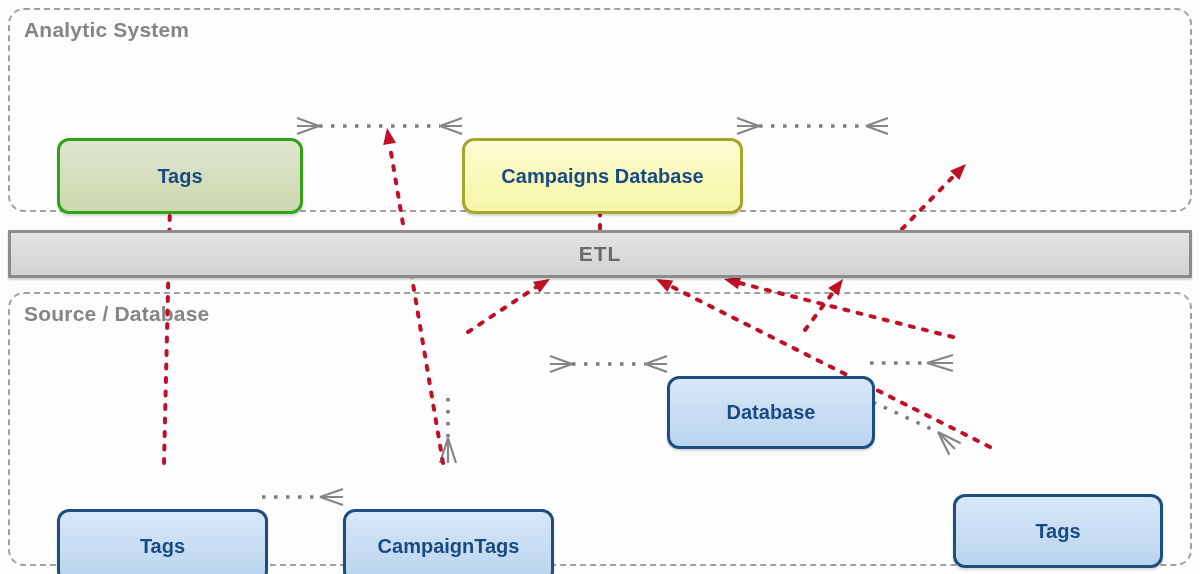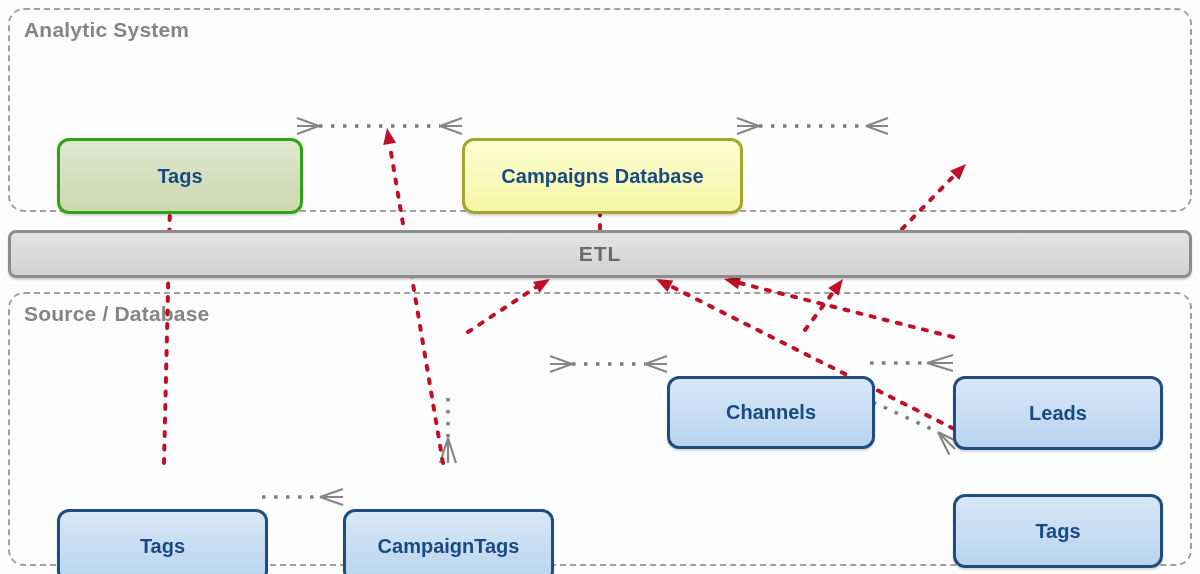--- a/index.html
+++ b/index.html
@@ -13,21 +13,21 @@
     background:transparent;
   }
   .container-label{
     position:absolute;left:14px;top:8px;
     font-size:21px;font-weight:bold;color:#858585;letter-spacing:.2px;
   }
   .lines{position:absolute;left:0;top:0;width:1200px;height:574px;}
   .bar{
     position:absolute;left:8px;top:230px;width:1178px;height:42px;
     background:linear-gradient(#e3e3e3,#d2d2d2);
-    border:3px solid #8c8c8c;border-radius:8px;
+    border:3px solid #8c8c8c;border-radius:1px;
     box-shadow:0 2px 2px rgba(0,0,0,.18);
     display:flex;align-items:center;justify-content:center;
   }
   .bar-label{font-size:21px;font-weight:bold;color:#6a6a6a;letter-spacing:1px;}
   .node{
     position:absolute;border-radius:12px;
     display:flex;align-items:center;justify-content:center;
     box-shadow:0 2px 2px rgba(0,0,0,.15);
     margin-top:46px;
   }
@@ -109,24 +109,21 @@
   </div>
 
   <div class="node green" style="left:57px;top:92px;width:240px;height:70px">
     <span class="node-label">Tags</span>
   </div>
   <div class="node yellow" style="left:462px;top:92px;width:275px;height:70px">
     <span class="node-label">Campaigns Database</span>
   </div>
 
   <div class="node blue" style="left:667px;top:330px;width:202px;height:67px">
-    <span class="node-label">Channels</span>
-  </div>
-  <div class="node blue" style="left:953px;top:330px;width:204px;height:68px">
-    <span class="node-label">Leads</span>
+    <span class="node-label">Database</span>
   </div>
   <div class="node blue" style="left:953px;top:448px;width:204px;height:68px">
     <span class="node-label">Tags</span>
   </div>
   <div class="node blue" style="left:57px;top:463px;width:205px;height:68px">
     <span class="node-label">Tags</span>
   </div>
   <div class="node blue" style="left:343px;top:463px;width:205px;height:68px">
     <span class="node-label">CampaignTags</span>
   </div>

